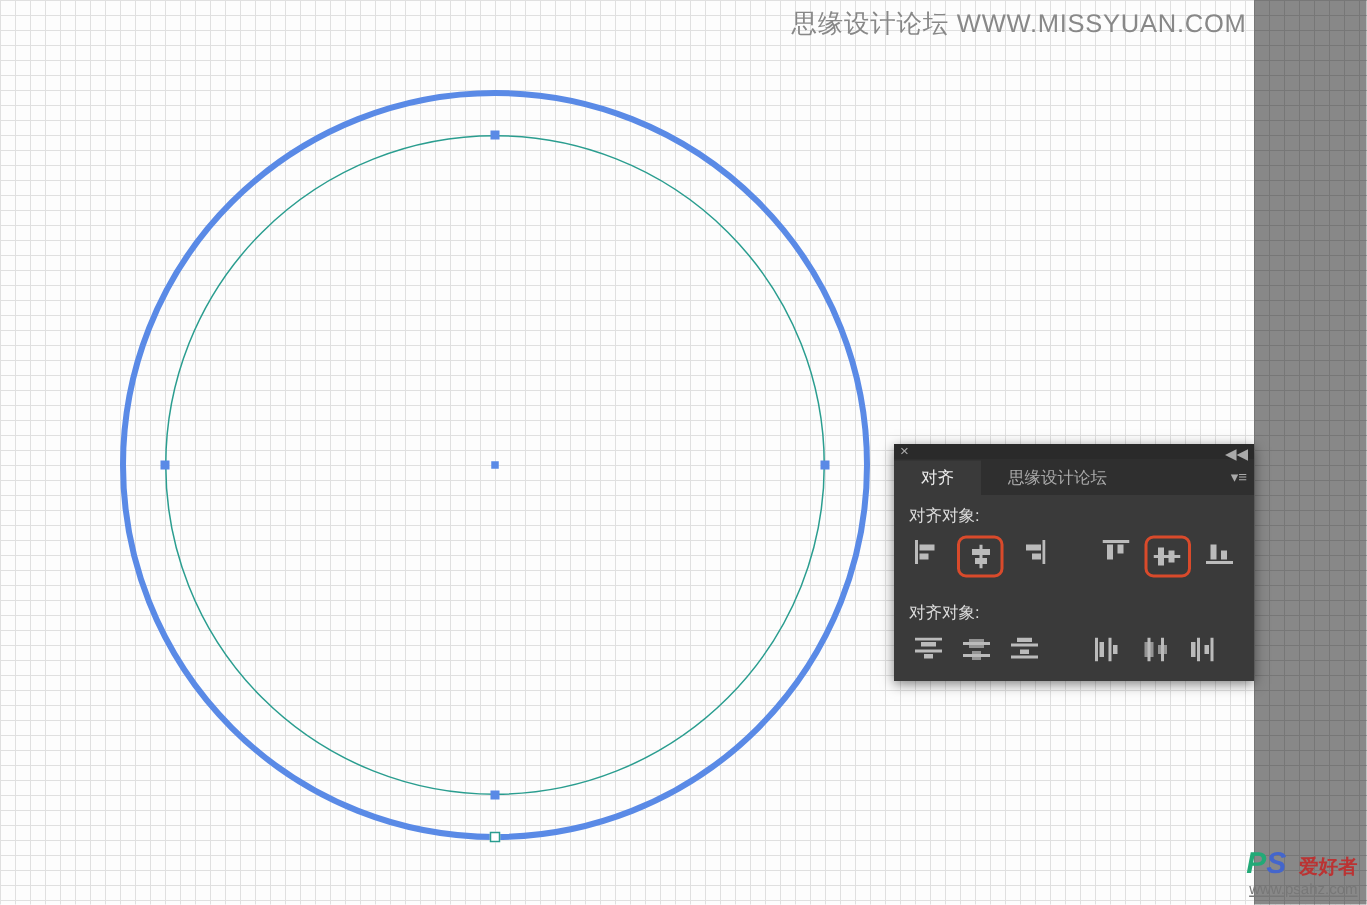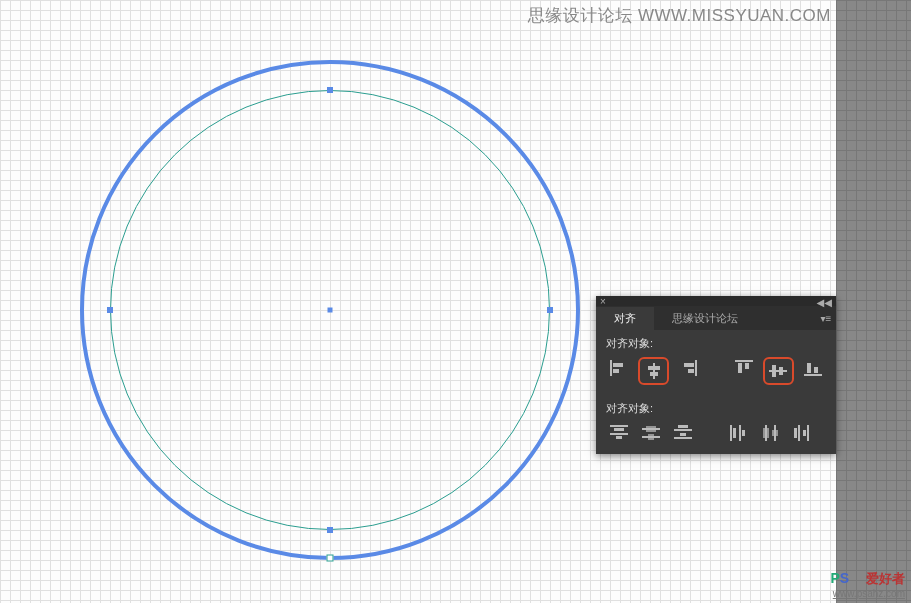--- a/index.html
+++ b/index.html
@@ -155,26 +155,27 @@
     font-size: 17px;
     color: #888;
     letter-spacing: 0.5px;
   }
   .wm-bottom {
     position: absolute;
     right: 6px; bottom: 4px;
     text-align: right;
   }
   .wm-bottom .logo {
-    font-size: 14px;
+    font-size: 20px;
     font-weight: bold;
+    font-style: italic;
   }
   .wm-bottom .logo .p { color:#2a7; }
   .wm-bottom .logo .s { color:#46c; }
-  .wm-bottom .cn { font-size: 13px; color:#b33; font-weight:bold; margin-left:13px;}
+  .wm-bottom .cn { font-size: 13px; color:#b33; font-weight:bold; margin-left:3px;}
   .wm-bottom .url { font-size:10px; color:#777;text-decoration:underline; }
 </style>
 </head>
 <body>
 
 <div class="canvas-area">
   <div class="right-band"></div>
 
   <div class="outer-circle"></div>
   <div class="inner-circle"></div>

